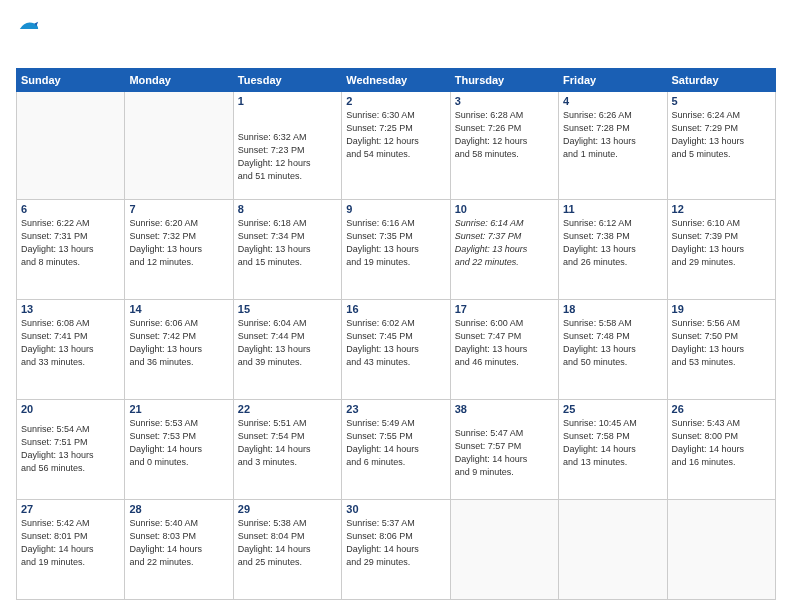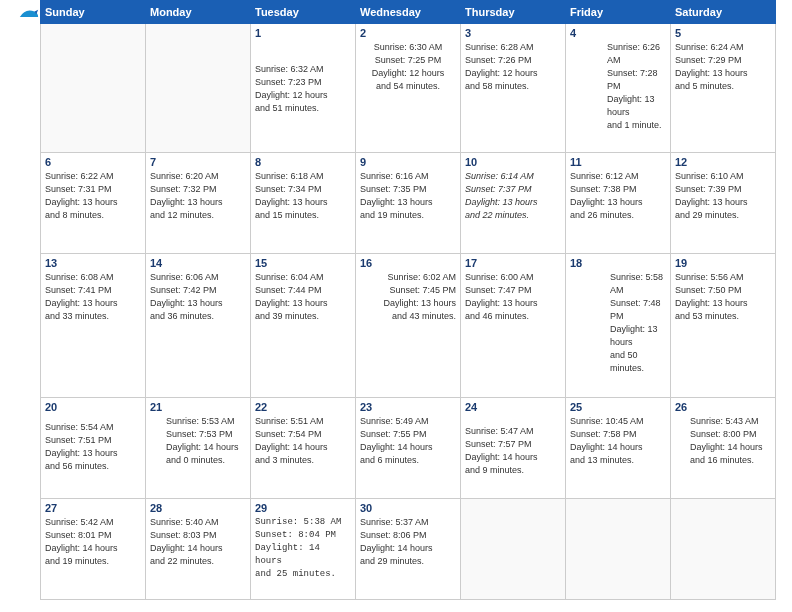--- a/index.html
+++ b/index.html
@@ -6,23 +6,24 @@
     body {
       width: 792px;
       height: 612px;
       background: #fff;
       font-family: Arial, sans-serif;
       overflow: hidden;
     }
     .page {
       width: 792px;
       height: 612px;
-      padding: 0 16px 12px 16px;
+      padding: 12px 16px 12px 16px;
       display: flex;
-      flex-direction: row;
+      flex-direction: column;
+      gap: 20px;
     }
     .header {
       display: flex;
       align-items: flex-start;
       justify-content: space-between;
       margin-bottom: 8px;
     }
     .logo {
       display: flex;
       align-items: center;
@@ -143,35 +144,35 @@
           <td class="empty"></td>
           <td>
             <span class="day-num">1</span>
             <div class="day-info" style="white-space: pre-line; margin-top: 24px;">Sunrise: 6:32 AM
 Sunset: 7:23 PM
 Daylight: 12 hours
 and 51 minutes.</div>
           </td>
           <td>
             <span class="day-num">2</span>
-            <div class="day-info" style="white-space: pre-line; text-align: center;">Sunrise: 6:30 AM
+            <div class="day-info" style="white-space: pre-line;">Sunrise: 6:30 AM
 Sunset: 7:25 PM
 Daylight: 12 hours
 and 54 minutes.</div>
           </td>
           <td>
             <span class="day-num">3</span>
             <div class="day-info" style="white-space: pre-line;">Sunrise: 6:28 AM
 Sunset: 7:26 PM
 Daylight: 12 hours
 and 58 minutes.</div>
           </td>
           <td>
             <span class="day-num">4</span>
-            <div class="day-info" style="white-space: pre-line; margin-left: 37px;">Sunrise: 6:26 AM
+            <div class="day-info" style="white-space: pre-line;">Sunrise: 6:26 AM
 Sunset: 7:28 PM
 Daylight: 13 hours
 and 1 minute.</div>
           </td>
           <td>
             <span class="day-num">5</span>
             <div class="day-info" style="white-space: pre-line;">Sunrise: 6:24 AM
 Sunset: 7:29 PM
 Daylight: 13 hours
 and 5 minutes.</div>
@@ -245,35 +246,35 @@
           </td>
           <td>
             <span class="day-num">15</span>
             <div class="day-info" style="white-space: pre-line;">Sunrise: 6:04 AM
 Sunset: 7:44 PM
 Daylight: 13 hours
 and 39 minutes.</div>
           </td>
           <td>
             <span class="day-num">16</span>
-            <div class="day-info" style="white-space: pre-line; text-align: right;">Sunrise: 6:02 AM
+            <div class="day-info" style="white-space: pre-line;">Sunrise: 6:02 AM
 Sunset: 7:45 PM
 Daylight: 13 hours
 and 43 minutes.</div>
           </td>
           <td>
             <span class="day-num">17</span>
             <div class="day-info" style="white-space: pre-line;">Sunrise: 6:00 AM
 Sunset: 7:47 PM
 Daylight: 13 hours
 and 46 minutes.</div>
           </td>
           <td>
             <span class="day-num">18</span>
-            <div class="day-info" style="white-space: pre-line; margin-left: 40px;">Sunrise: 5:58 AM
+            <div class="day-info" style="white-space: pre-line;">Sunrise: 5:58 AM
 Sunset: 7:48 PM
 Daylight: 13 hours
 and 50 minutes.</div>
           </td>
           <td>
             <span class="day-num">19</span>
             <div class="day-info" style="white-space: pre-line;">Sunrise: 5:56 AM
 Sunset: 7:50 PM
 Daylight: 13 hours
 and 53 minutes.</div>
@@ -282,56 +283,56 @@
         <tr>
           <td>
             <span class="day-num">20</span>
             <div class="day-info" style="white-space: pre-line; margin-top: 8px;">Sunrise: 5:54 AM
 Sunset: 7:51 PM
 Daylight: 13 hours
 and 56 minutes.</div>
           </td>
           <td>
             <span class="day-num">21</span>
-            <div class="day-info" style="white-space: pre-line; margin-left: 16px;">Sunrise: 5:53 AM
+            <div class="day-info" style="white-space: pre-line;">Sunrise: 5:53 AM
 Sunset: 7:53 PM
 Daylight: 14 hours
 and 0 minutes.</div>
           </td>
           <td>
             <span class="day-num">22</span>
             <div class="day-info" style="white-space: pre-line;">Sunrise: 5:51 AM
 Sunset: 7:54 PM
 Daylight: 14 hours
 and 3 minutes.</div>
           </td>
           <td>
             <span class="day-num">23</span>
             <div class="day-info" style="white-space: pre-line;">Sunrise: 5:49 AM
 Sunset: 7:55 PM
 Daylight: 14 hours
 and 6 minutes.</div>
           </td>
           <td>
-            <span class="day-num">24</span>
+            <span class="day-num">38</span>
             <div class="day-info" style="white-space: pre-line; margin-top: 12px;">Sunrise: 5:47 AM
 Sunset: 7:57 PM
 Daylight: 14 hours
 and 9 minutes.</div>
           </td>
           <td>
             <span class="day-num">25</span>
             <div class="day-info" style="white-space: pre-line;">Sunrise: 10:45 AM
 Sunset: 7:58 PM
 Daylight: 14 hours
 and 13 minutes.</div>
           </td>
           <td>
             <span class="day-num">26</span>
-            <div class="day-info" style="white-space: pre-line; margin-left: 15px;">Sunrise: 5:43 AM
+            <div class="day-info" style="white-space: pre-line;">Sunrise: 5:43 AM
 Sunset: 8:00 PM
 Daylight: 14 hours
 and 16 minutes.</div>
           </td>
         </tr>
         <tr>
           <td>
             <span class="day-num">27</span>
             <div class="day-info" style="white-space: pre-line;">Sunrise: 5:42 AM
 Sunset: 8:01 PM
@@ -340,21 +341,21 @@
           </td>
           <td>
             <span class="day-num">28</span>
             <div class="day-info" style="white-space: pre-line;">Sunrise: 5:40 AM
 Sunset: 8:03 PM
 Daylight: 14 hours
 and 22 minutes.</div>
           </td>
           <td>
             <span class="day-num">29</span>
-            <div class="day-info" style="white-space: pre-line; font-family: Liberation Mono, monospace;">Sunrise: 5:38 AM
+            <div class="day-info" style="white-space: pre-line;">Sunrise: 5:38 AM
 Sunset: 8:04 PM
 Daylight: 14 hours
 and 25 minutes.</div>
           </td>
           <td>
             <span class="day-num">30</span>
             <div class="day-info" style="white-space: pre-line;">Sunrise: 5:37 AM
 Sunset: 8:06 PM
 Daylight: 14 hours
 and 29 minutes.</div>

